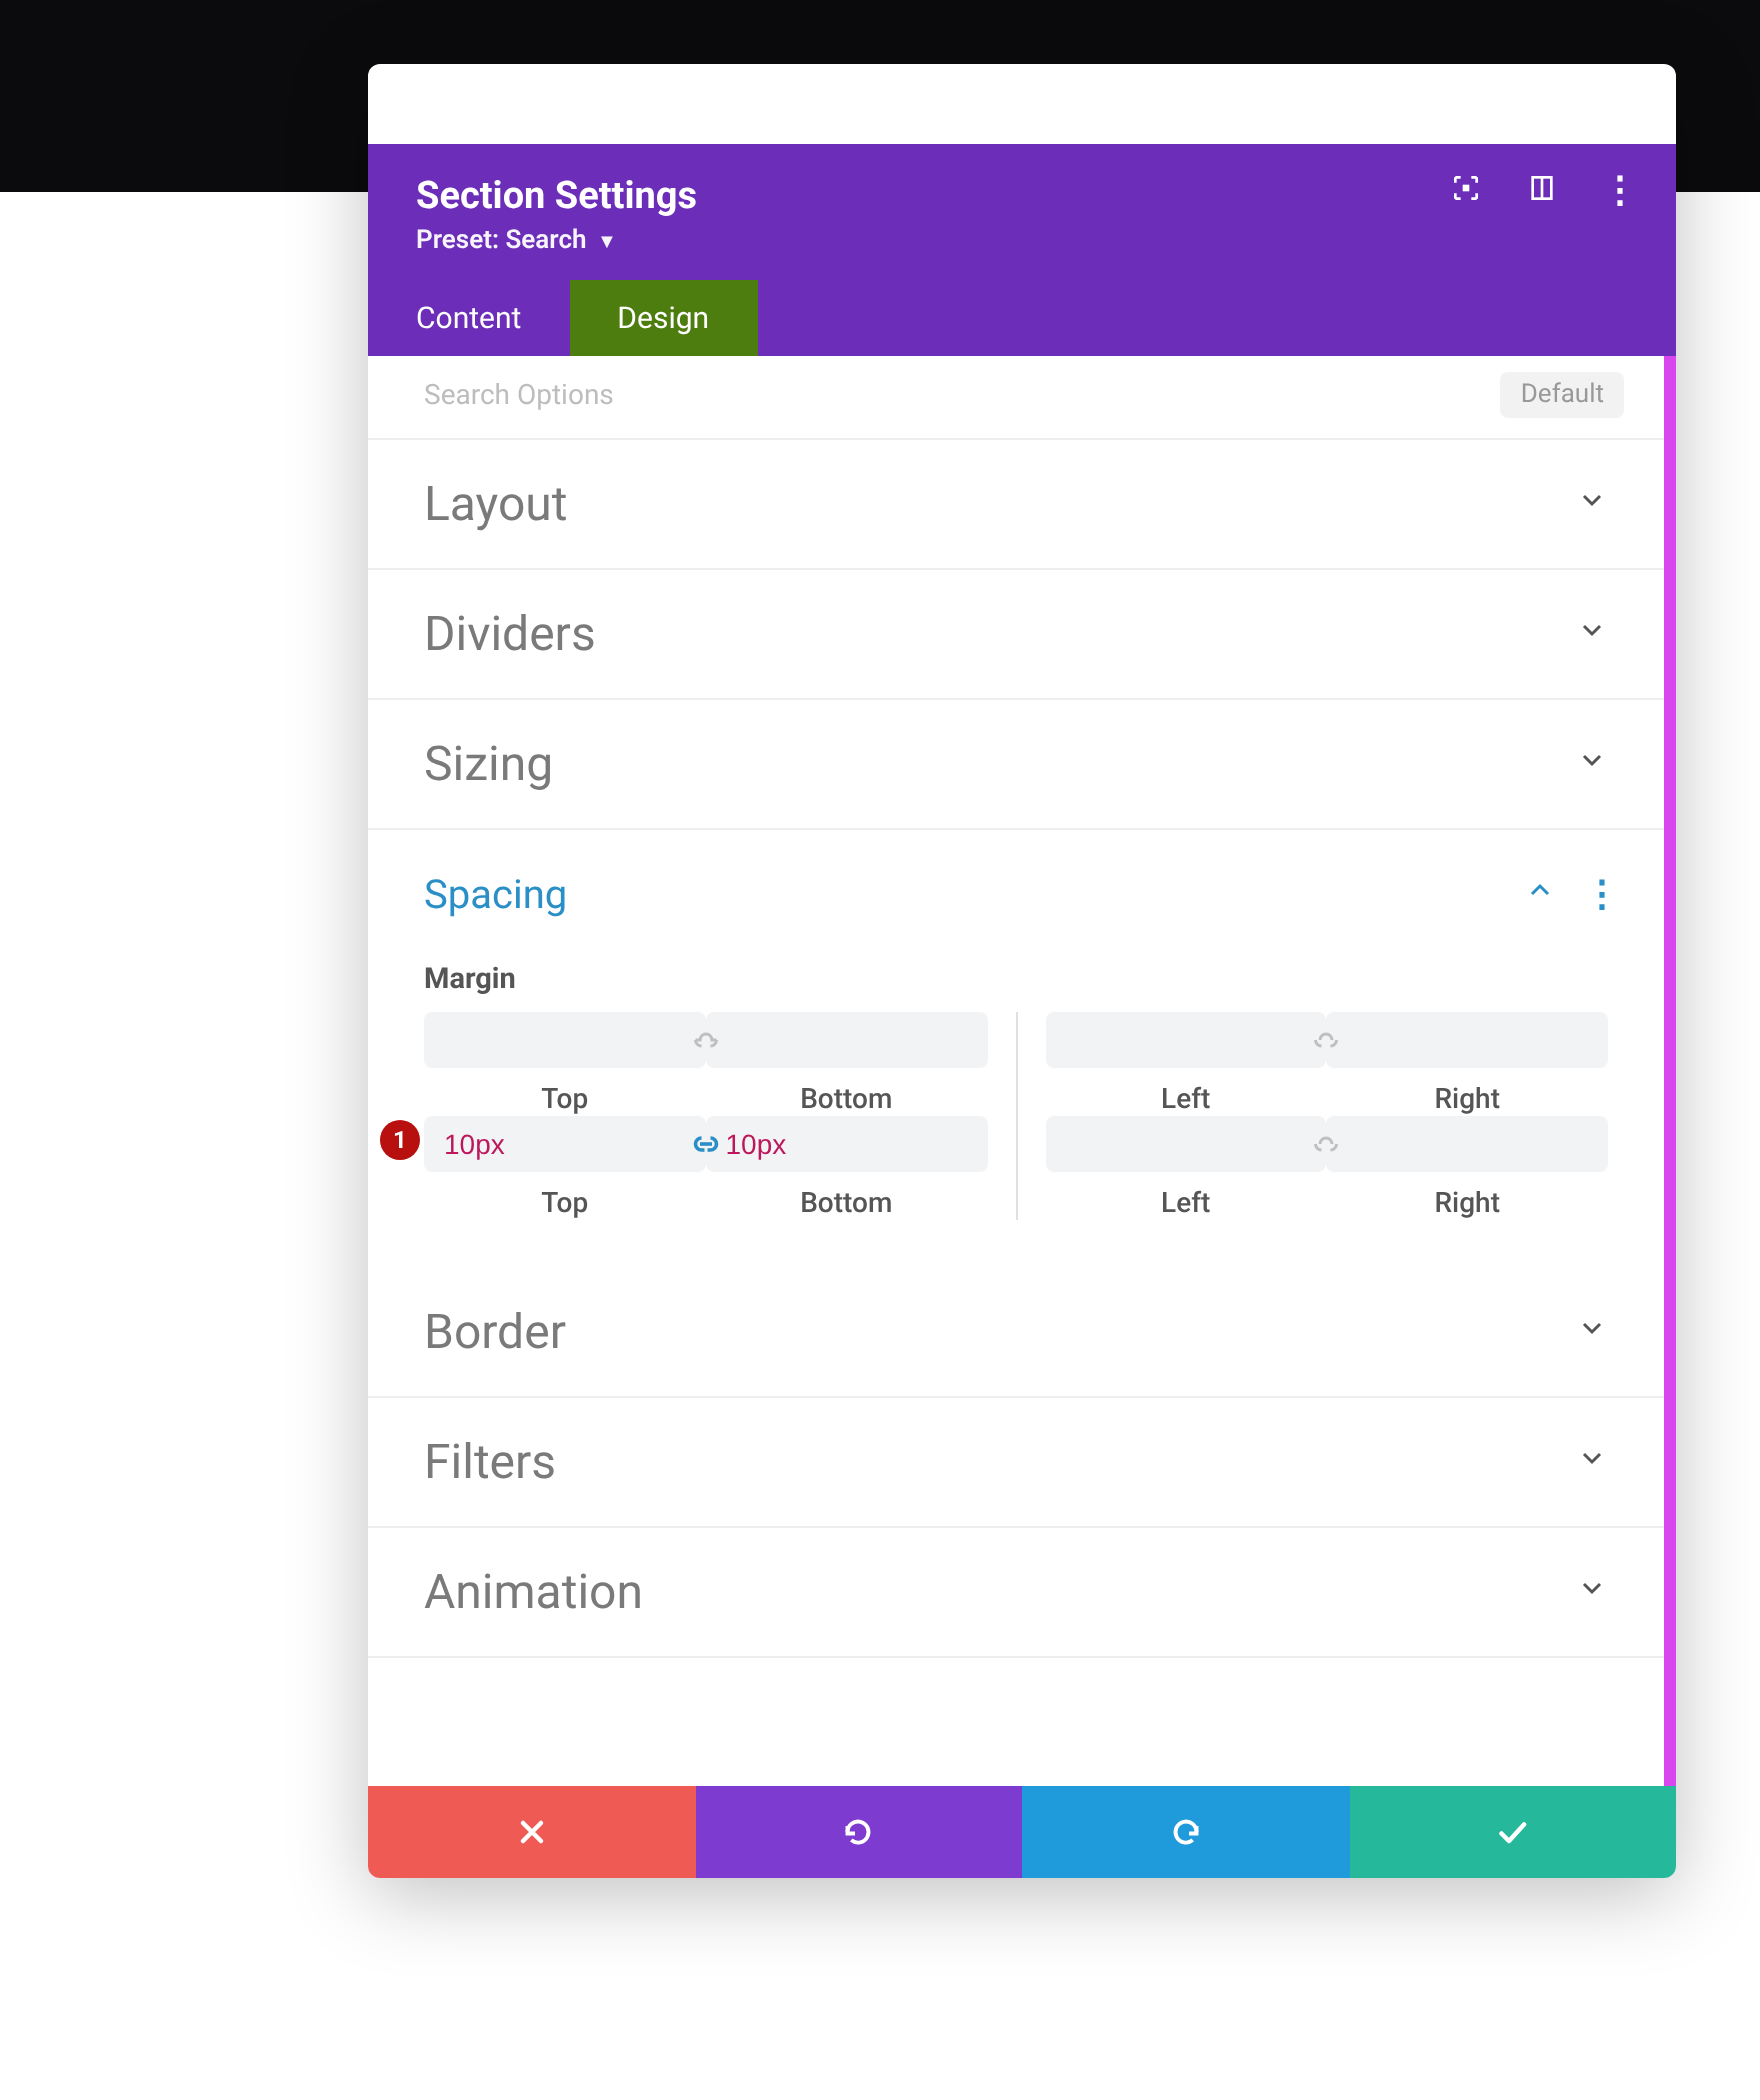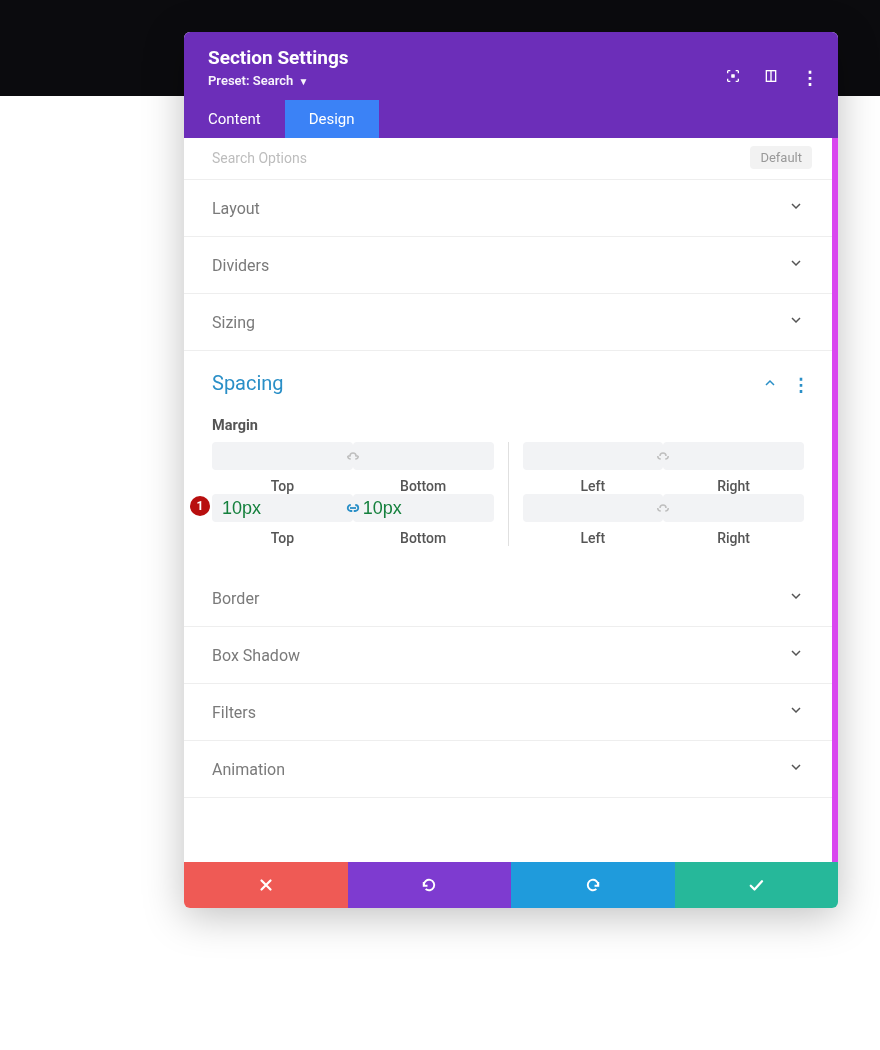--- a/index.html
+++ b/index.html
@@ -7,62 +7,62 @@
   .topstrip { width: 100%; height: 96px; background: #0b0b0e; }
   .modal {
     position: absolute;
     left: 184px; top: 32px;
     width: 654px;
     background: #fff;
     box-shadow: 0 8px 40px rgba(0,0,0,.25);
     border-radius: 6px;
     overflow: hidden;
   }
-  .hdr { background: #6c2eb9; color: #fff; padding: 14px 20px 12px 24px; display: flex; align-items: flex-end; }
+  .hdr { background: #6c2eb9; color: #fff; padding: 14px 20px 12px 24px; display: flex; align-items: flex-start; margin-top: 40px; }
   .hdr-left { flex: 1; }
   .hdr-title { font-size: 19px; font-weight: 700; }
   .hdr-sub { font-size: 13px; font-weight: 600; margin-top: 4px; opacity: .95; cursor: pointer; }
   .hdr-sub .caret { font-size: 10px; margin-left: 2px; }
   .hdr-icons { display: flex; gap: 22px; align-items: center; }
   .hdr-icons .ic { width: 16px; height: 16px; fill: #fff; stroke: #fff; cursor: pointer; }
   .ic-vdots { font-size: 18px; font-weight: bold; line-height: 1; color: #fff; cursor: pointer; letter-spacing: -1px; }
 
   .tabs { display: flex; background: #6c2eb9; }
   .tab { padding: 10px 24px; font-size: 15px; font-weight: 400; color: #fff; cursor: pointer; }
-  .tab.active { background: #3b82f6; }
+  .tab.active { background: #4d7c0f; }
 
   .body { background: #fff; max-height: 800px; overflow-y: auto; border-right: 6px solid #d946ef; }
   .searchrow { display: flex; align-items: center; padding: 8px 20px 10px 28px; color: #bdbdbd; font-size: 14px; border-bottom: 1px solid #eee; }
   .searchrow .flt { margin-left: auto; background: #f2f2f2; color: #999; border-radius: 4px; padding: 4px 10px; font-size: 13px; }
 
   .section-row {
     display: flex; align-items: center;
     padding: 18px 28px;
     border-bottom: 1px solid #eee;
     cursor: pointer;
   }
-  .section-row .lbl { font-size: 16px; color: #7a7a7a; font-weight: 400; }
+  .section-row .lbl { font-size: 24px; color: #7a7a7a; font-weight: 400; }
   .section-row .chev { margin-left: auto; }
   .chev svg, .chev-up svg { width: 16px; height: 16px; stroke: #555; stroke-width: 2.2; fill: none; }
 
-  .spacing-head { display: flex; align-items: flex-end; padding: 20px 22px 6px 28px; }
+  .spacing-head { display: flex; align-items: center; padding: 20px 22px 6px 28px; }
   .spacing-head .lbl { font-size: 20px; color: #2a8fc7; }
   .spacing-head .right { margin-left: auto; display: flex; align-items: center; gap: 14px; }
   .spacing-head .chev-up svg { stroke: #2a8fc7; }
   .dots3 { color: #2a8fc7; font-size: 18px; font-weight: bold; cursor: pointer; }
 
   .spacing-body { padding: 6px 28px 24px 28px; }
   .grp-label { font-size: 14.5px; font-weight: 700; color: #555; margin: 10px 0 8px 0; }
   .fourup { display: flex; align-items: flex-start; gap: 14px; position: relative; }
   .pair { flex: 1; display: flex; gap: 0; position: relative; }
   .midsep { width: 1px; background: #e0e0e0; align-self: stretch; }
   .cell { flex: 1; }
   .cell input {
     width: 100%; height: 28px; border: none; background: #f2f3f5;
-    padding: 4px 10px; font-size: 18px; color: #15803d; border-radius: 4px;
+    padding: 4px 10px; font-size: 14px; color: #be185d; border-radius: 4px;
   }
   .cell .cap { text-align: center; font-size: 14px; color: #555; margin-top: 8px; font-weight: 500; }
   .link-ic {
     position: absolute; top: 4px; left: 50%; transform: translateX(-50%);
     width: 22px; height: 20px; display: flex; align-items: center; justify-content: center;
     cursor: pointer; z-index: 2;
   }
   .link-ic svg { width: 18px; height: 14px; }
   .link-ic.off svg { stroke: #bfbfbf; }
   .link-ic.on svg { stroke: #2a8fc7; }
@@ -243,26 +243,20 @@
 
     </div>
 
     <div class="section-row">
       <span class="lbl">Border</span>
       <span class="chev"><svg viewBox="0 0 24 24">
             <polyline points="6 9 12 15 18 9"></polyline>
           </svg></span>
     </div>
     <div class="section-row">
-      <span class="lbl">Box Shadow</span>
-      <span class="chev"><svg viewBox="0 0 24 24">
-            <polyline points="6 9 12 15 18 9"></polyline>
-          </svg></span>
-    </div>
-    <div class="section-row">
       <span class="lbl">Filters</span>
       <span class="chev"><svg viewBox="0 0 24 24">
             <polyline points="6 9 12 15 18 9"></polyline>
           </svg></span>
     </div>
     <div class="section-row">
       <span class="lbl">Animation</span>
       <span class="chev"><svg viewBox="0 0 24 24">
             <polyline points="6 9 12 15 18 9"></polyline>
           </svg></span>

